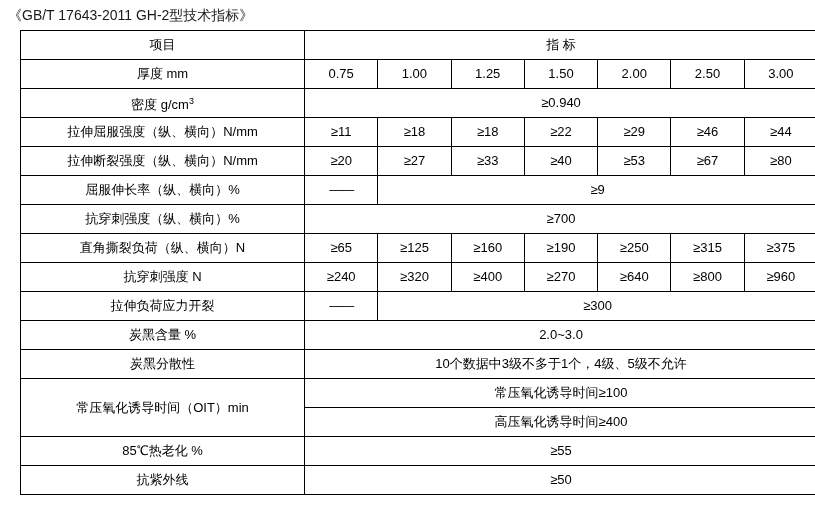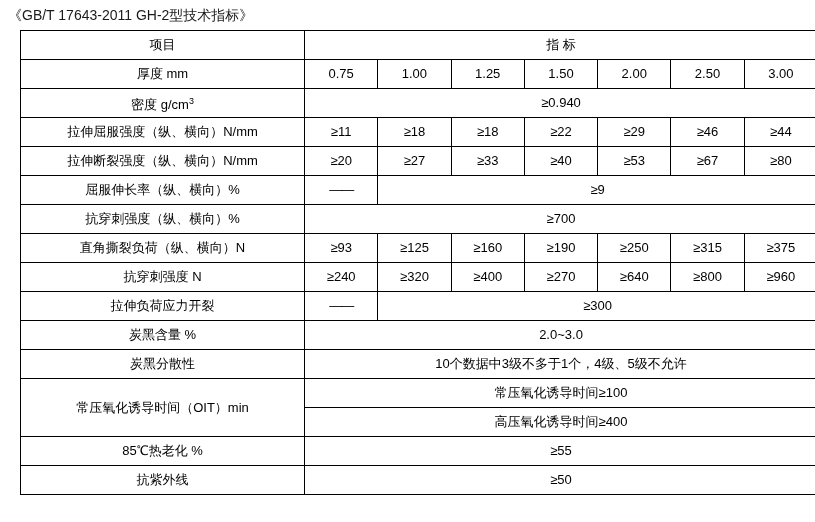--- a/index.html
+++ b/index.html
@@ -131,21 +131,21 @@
         <td colspan="6">≥9</td>
       </tr>
 
       <tr>
         <td class="label-cell">抗穿刺强度（纵、横向）%</td>
         <td colspan="7">≥700</td>
       </tr>
 
       <tr>
         <td class="label-cell">直角撕裂负荷（纵、横向）N</td>
-        <td>≥93</td>
+        <td>≥65</td>
         <td>≥125</td>
         <td>≥160</td>
         <td>≥190</td>
         <td>≥250</td>
         <td>≥315</td>
         <td>≥375</td>
       </tr>
 
       <tr>
         <td class="label-cell">抗穿刺强度 N</td>

